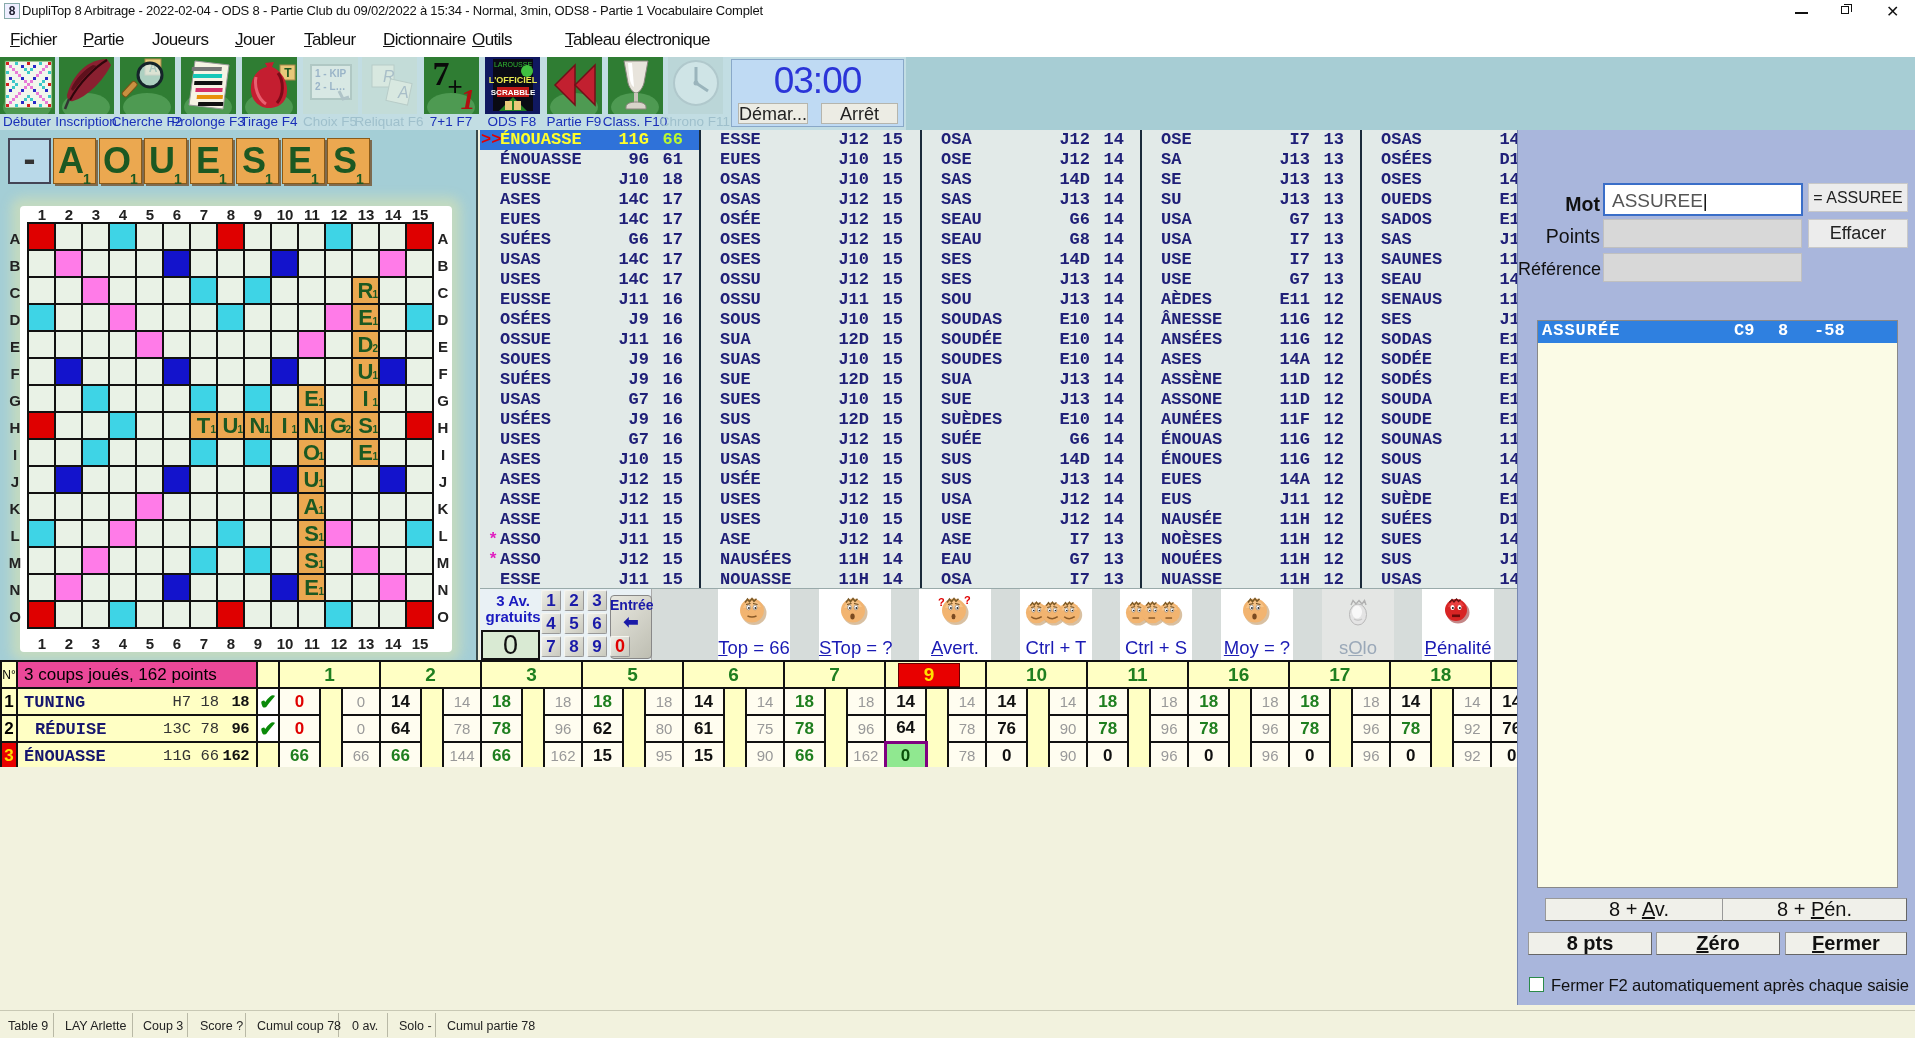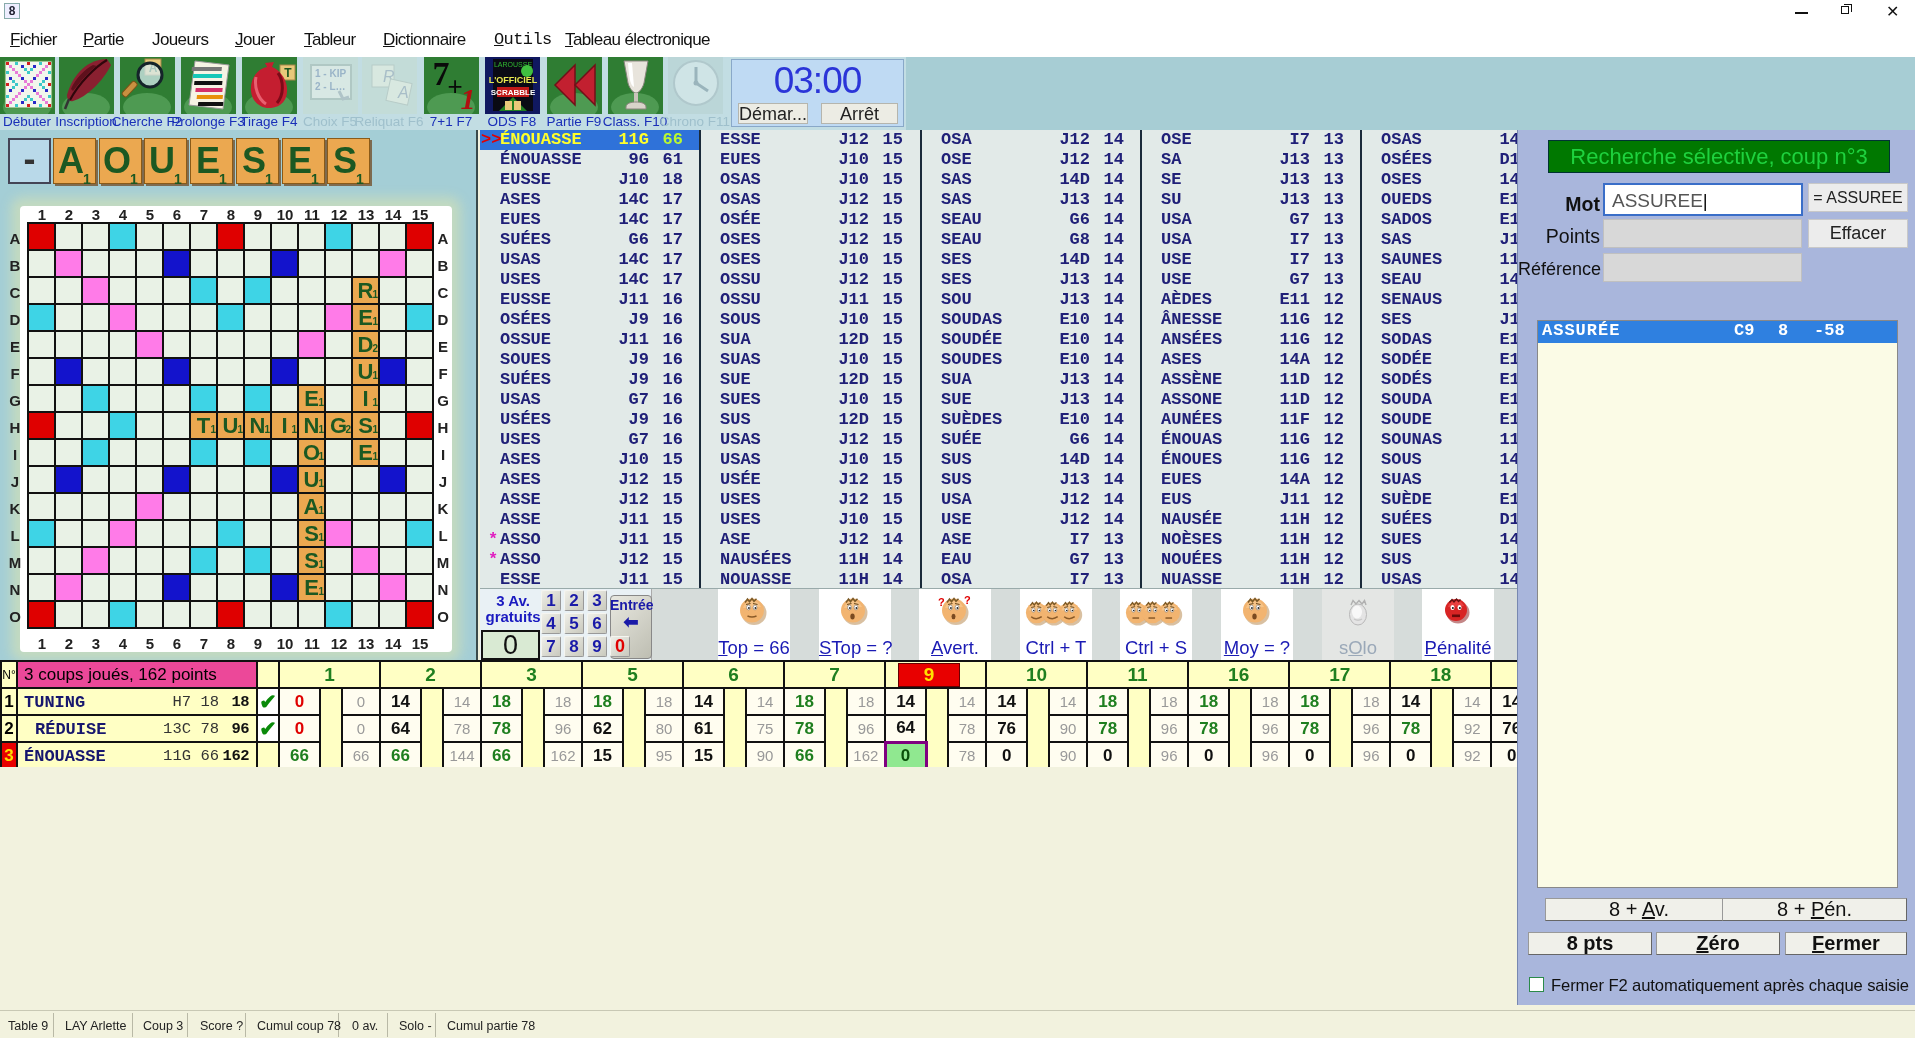--- a/index.html
+++ b/index.html
@@ -66,33 +66,34 @@
 .gbtn{position:absolute;background:#F0F0EA;border:1px solid #999;border-bottom-color:#666;border-right-color:#666;text-align:center;color:#111;}
 
 #statusbar{left:0;top:1010px;width:1915px;height:28px;background:#F2F2DE;border-top:1px solid #C8C8B4;font-size:12.5px;color:#222;white-space:nowrap;}
 .stxt{position:absolute;top:8px;}
 .ssep{position:absolute;top:2px;width:1px;height:24px;background:#B9B9A6;}
 </style></head><body>
 <div id="page">
 
 <div class="abs" id="titlebar">
  <div class="abs" style="left:4px;top:3px;width:16px;height:16px;border:1px solid #8aa;background:#eef;color:#223;font-size:12px;font-weight:bold;text-align:center;line-height:14px;">8</div>
+ <div class="abs" style="left:22px;top:3px;font-size:13px;letter-spacing:-0.2px;color:#111;">DupliTop 8 Arbitrage  -  2022-02-04 - ODS 8 -  Partie Club du 09/02/2022 à 15:34 - Normal, 3min, ODS8 - Partie 1 Vocabulaire Complet</div>
  <div class="abs" style="left:1795px;top:12px;width:13px;height:2px;background:#111;"></div>
  <div class="abs" style="left:1841px;top:6px;width:8px;height:8px;border:1.5px solid #111;"></div>
  <div class="abs" style="left:1844px;top:4px;width:8px;height:8px;border-top:1.5px solid #111;border-right:1.5px solid #111;"></div>
  <div class="abs" style="left:1886px;top:2px;width:13px;height:13px;font-size:16px;color:#111;">✕</div>
 </div>
 <div class="abs" id="menubar">
 <div class="menu" style="left:10px;"><span style="text-decoration:underline;">F</span>ichier</div>
 <div class="menu" style="left:83px;"><span style="text-decoration:underline;">P</span>artie</div>
 <div class="menu" style="left:152px;">Joueurs</div>
 <div class="menu" style="left:235px;"><span style="text-decoration:underline;">J</span>ouer</div>
 <div class="menu" style="left:304px;"><span style="text-decoration:underline;">T</span>ableur</div>
 <div class="menu" style="left:383px;"><span style="text-decoration:underline;">D</span>ictionnaire</div>
-<div class="menu" style="left:494px;font-family:Liberation Mono, monospace;"><span style="text-decoration:underline;">O</span>utils</div>
+<div class="menu" style="left:472px;"><span style="text-decoration:underline;">O</span>utils</div>
 <div class="menu" style="left:565px;"><span style="text-decoration:underline;">T</span>ableau électronique</div>
 </div>
 <div class="abs" id="toolbar">
 <div id="toolbarright"></div>
 <div class="ticon" style="left:0px;"><svg width="55" height="57">
           <rect width="55" height="57" fill="#2F7D33"></rect>
           <ellipse cx="27" cy="50" rx="24" ry="14" fill="#4E9A52"></ellipse>
           <rect x="5" y="4" width="47" height="47" fill="#F2F6EC" stroke="#49913F" stroke-width="1"></rect>
           <rect x="6" y="5" width="3" height="3" fill="#D42020"></rect>
           <rect x="15" y="5" width="3" height="3" fill="#3CC8C8"></rect>
@@ -1520,21 +1521,20 @@
             <td class="cu">96</td>
             <td class="sc"><span class="blk">0</span></td>
             <td class="gap"></td>
             <td class="cu">92</td>
             <td class="sc"><span class="blk">0</span></td>
           </tr>
 </tbody>
       </table>
     </div>
 <div class="abs" id="rpanel">
-<div class="abs" style="left:30px;top:10px;width:342px;height:33px;background:#007800;border:1px solid #033;color:#1ED23E;font-size:22px;text-align:center;line-height:31px;">Recherche sélective, coup n°3</div>
 <div class="abs" style="left:40px;top:63px;width:42px;font-weight:bold;font-size:19.5px;color:#111;text-align:right;">Mot</div>
 <div class="abs" style="left:85px;top:53px;width:200px;height:33px;background:#fff;border:2px solid #3A6EC8;"></div>
 <div class="abs" style="left:94px;top:60px;font-size:19px;color:#555;">ASSUREE<span style="color:#111;">|</span></div>
 <div class="abs" style="left:290px;top:53px;width:100px;height:29px;background:#ECECEC;border:1px solid #c8c8c8;font-size:16px;color:#222;text-align:center;line-height:27px;white-space:nowrap;">= ASSUREE</div>
 <div class="abs" style="left:15px;top:95px;width:67px;font-size:19.5px;color:#111;text-align:right;">Points</div>
 <div class="abs" style="left:85px;top:89px;width:199px;height:29px;background:#D8D8D8;border:1px solid #c0c0c0;"></div>
 <div class="abs" style="left:290px;top:89px;width:100px;height:29px;background:#ECECEC;border:1px solid #c8c8c8;font-size:18px;color:#222;text-align:center;line-height:27px;">Effacer</div>
 <div class="abs" style="left:0px;top:129px;width:80px;font-size:18px;color:#111;text-align:center;">Référence</div>
 <div class="abs" style="left:85px;top:123px;width:199px;height:29px;background:#D8D8D8;border:1px solid #c0c0c0;"></div>
 <div class="abs" style="left:19px;top:190px;width:361px;height:568px;background:#FBFBE6;border:1px solid #888;">

